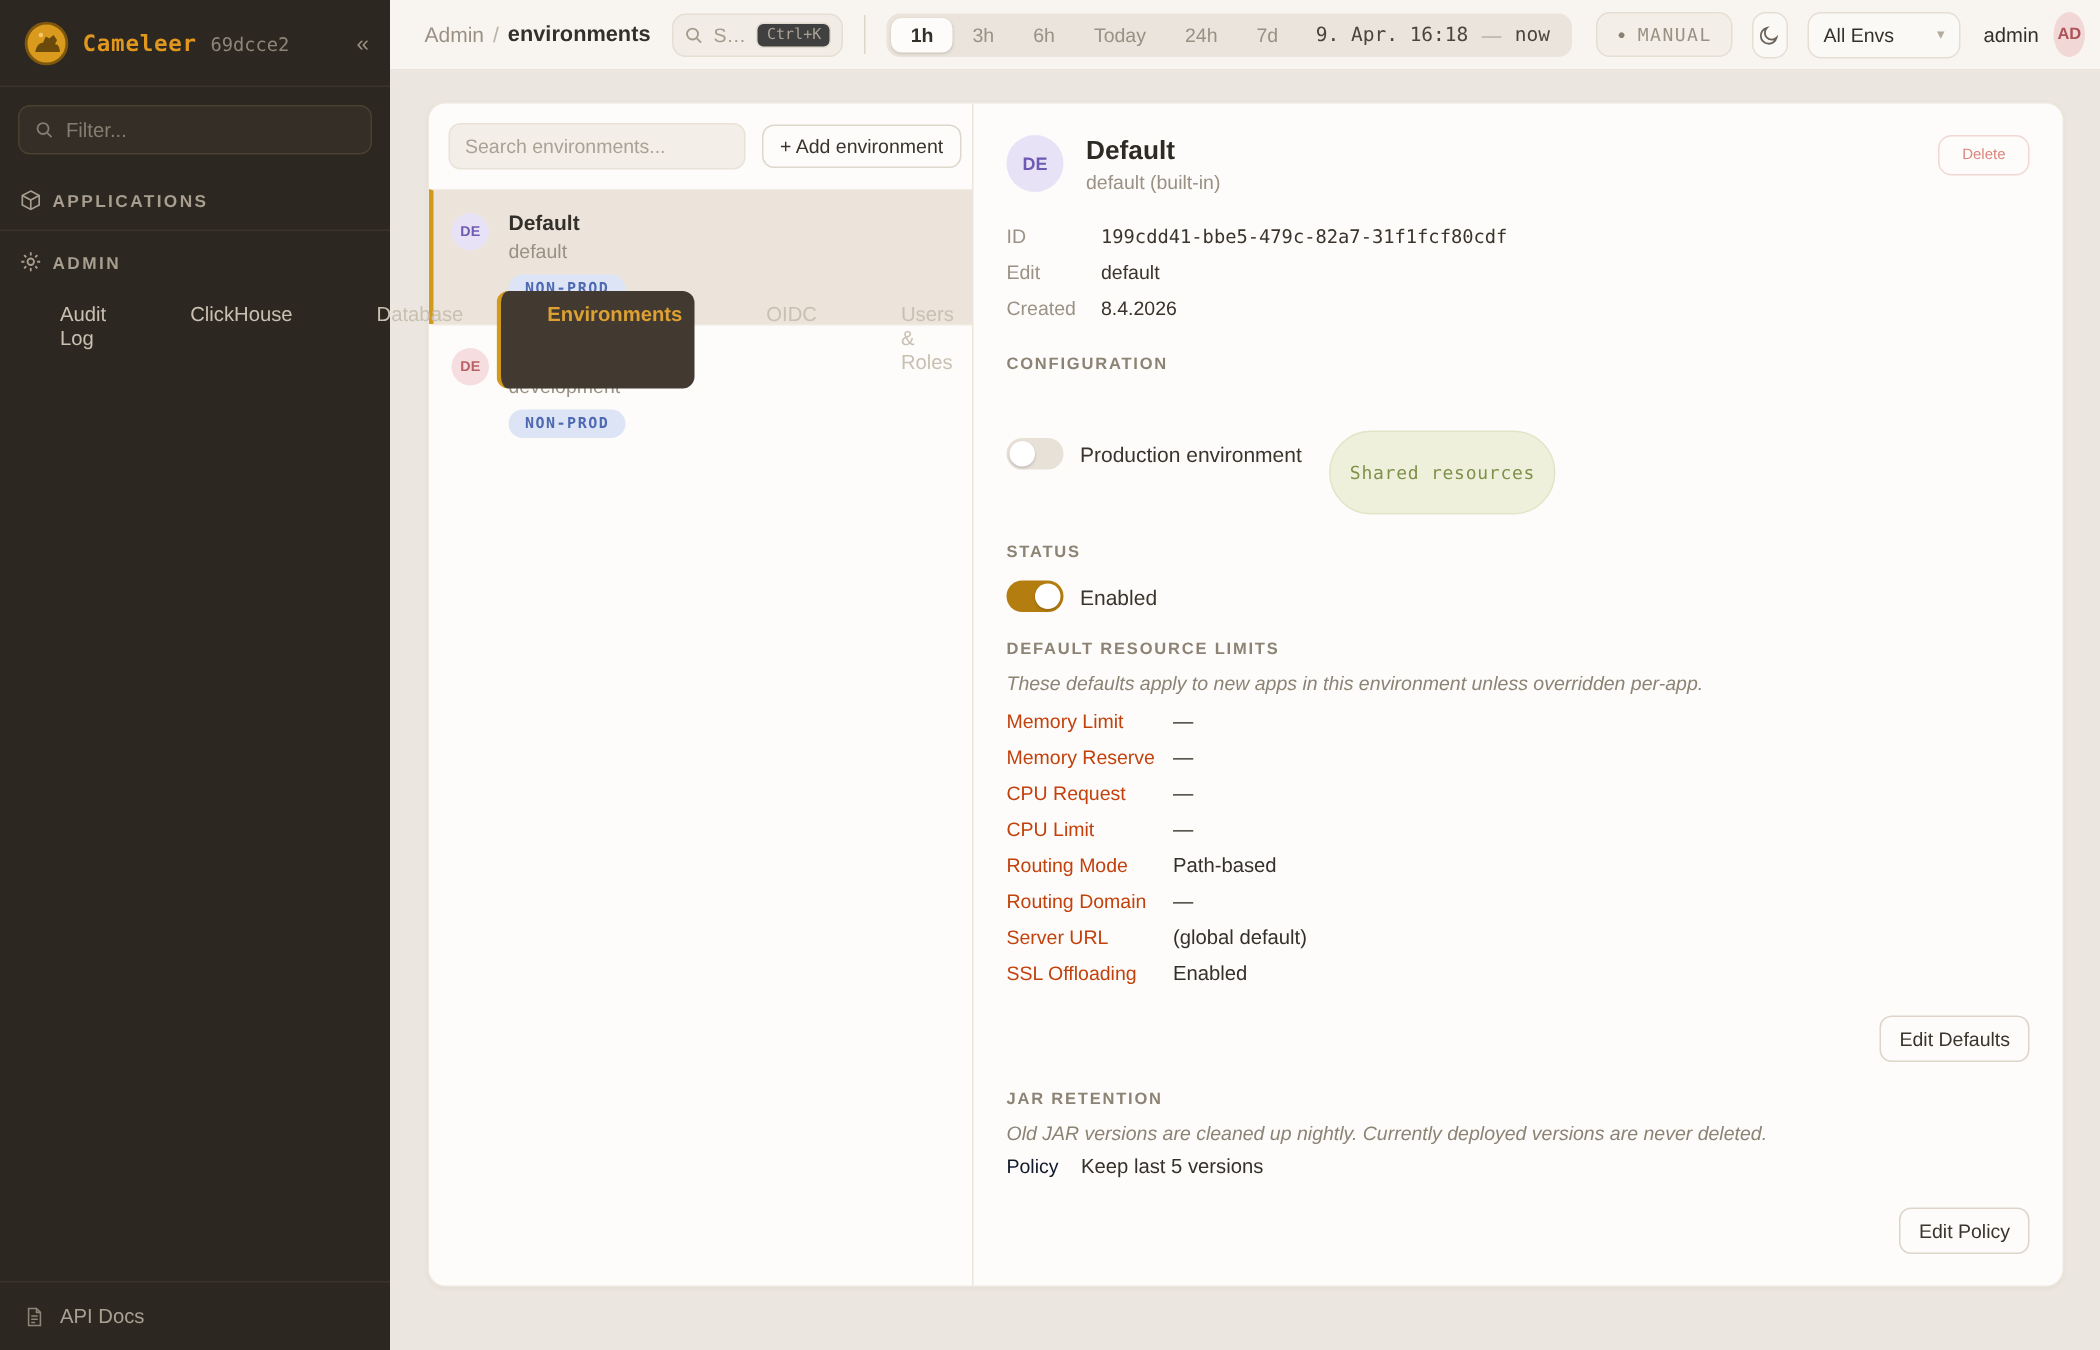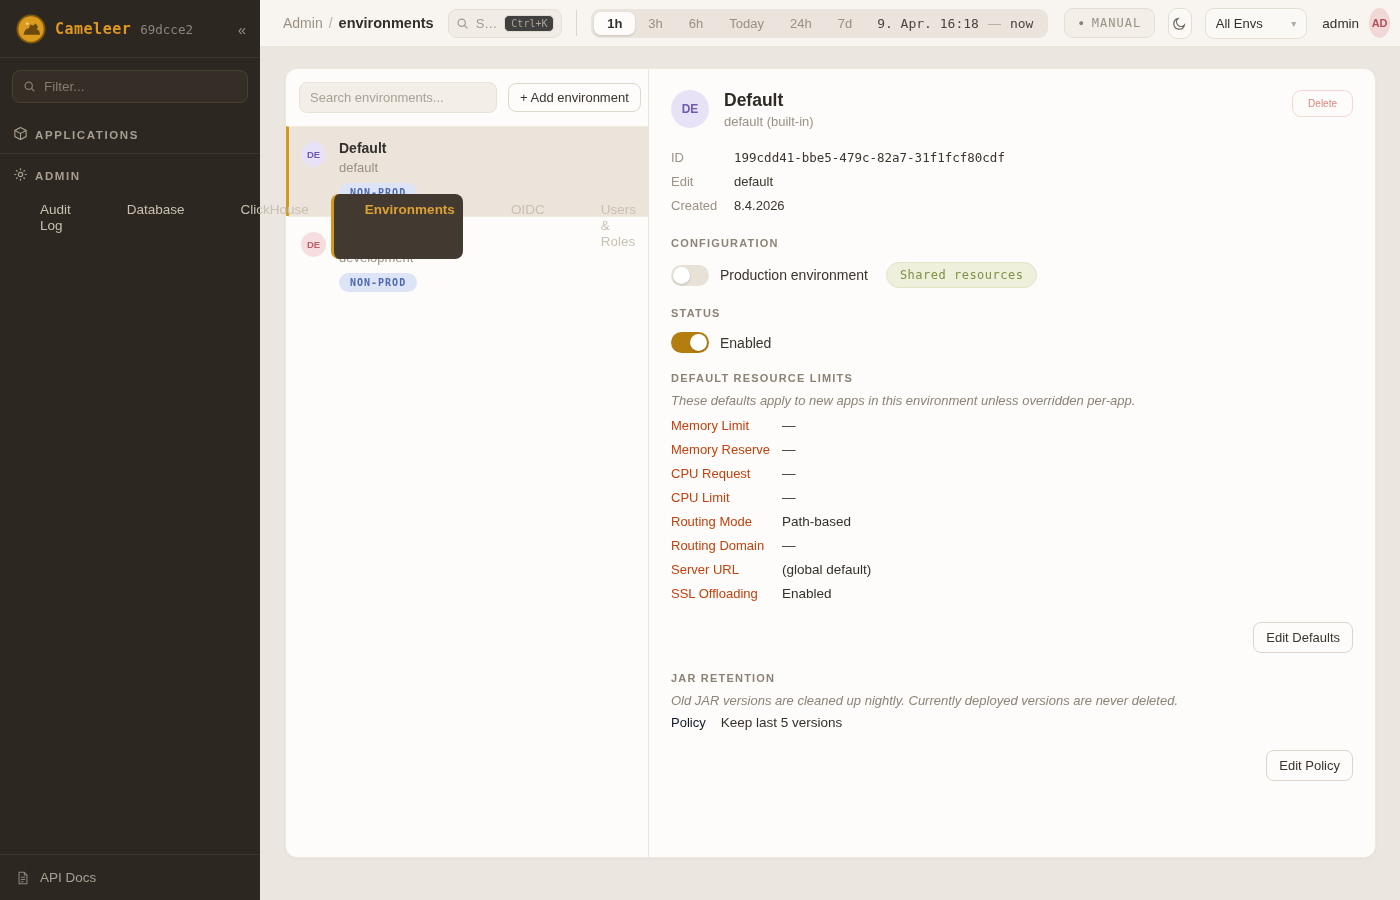--- a/index.html
+++ b/index.html
@@ -172,21 +172,21 @@
   .toggle[data-state="on"] { background:#b47d10; }
   .toggle .knob {
     width:17px; height:17px; border-radius:50%; background:#fff; position:absolute; top:2px;
     box-shadow:0 1px 2px rgba(0,0,0,.18);
   }
   .toggle[data-state="off"] .knob { left:2px; }
   .toggle[data-state="on"] .knob { right:2px; }
   .cfg-label { font-size:14px; color:#3a342c; }
   .badge-shared {
     margin-left:7px; font-family:"DejaVu Sans Mono",monospace; font-size:12px; color:#7f9048;
-    background:#eef0dc; border:1px solid #e1e5c8; border-radius:99px; padding:5px 13px; letter-spacing:0.5px;
+    background:#eef0dc; border:1px solid #e1e5c8; border-radius:99px; padding:20px 13px; letter-spacing:0.5px;margin-top:25px;
   }
   .note { margin-top:9px; font-size:13px; font-style:italic; color:#8c8375; }
   .res-rows { margin-top:6px; }
   .res-row { display:flex; align-items:baseline; line-height:24px; }
   .res-row .k { width:111px; font-size:13px; color:#c2410c; flex-shrink:0; }
   .res-row .v { font-size:13.5px; color:#35302a; }
   .btn-row { display:flex; justify-content:flex-end; margin-top:16px; }
   .edit-btn {
     background:#fdfcfa; border:1px solid #ddd5c9; border-radius:8px; padding:7px 12px;
     font-family:inherit; font-size:13px; color:#3a342c; cursor:pointer;
@@ -242,23 +242,23 @@
           <path d="M8 1.3v2.2M8 12.5v2.2M1.3 8h2.2M12.5 8h2.2M3.3 3.3l1.5 1.5M11.2 11.2l1.5 1.5M12.7 3.3l-1.5 1.5M4.8 11.2l-1.5 1.5"></path>
         </svg>
     </span>
     <span>ADMIN</span>
   </div>
 
   <nav class="nav-list">
 
       <div class="nav-item" data-state="normal">Audit Log</div>
 
+      <div class="nav-item" data-state="normal">ClickHouse</div>
+
       <div class="nav-item" data-state="normal">Database</div>
-
-      <div class="nav-item" data-state="normal">ClickHouse</div>
 
       <div class="nav-item" data-state="active">Environments</div>
 
       <div class="nav-item" data-state="normal">OIDC</div>
 
       <div class="nav-item" data-state="normal">Users &amp; Roles</div>
 
   </nav>
 
   <div class="sidebar-footer">

